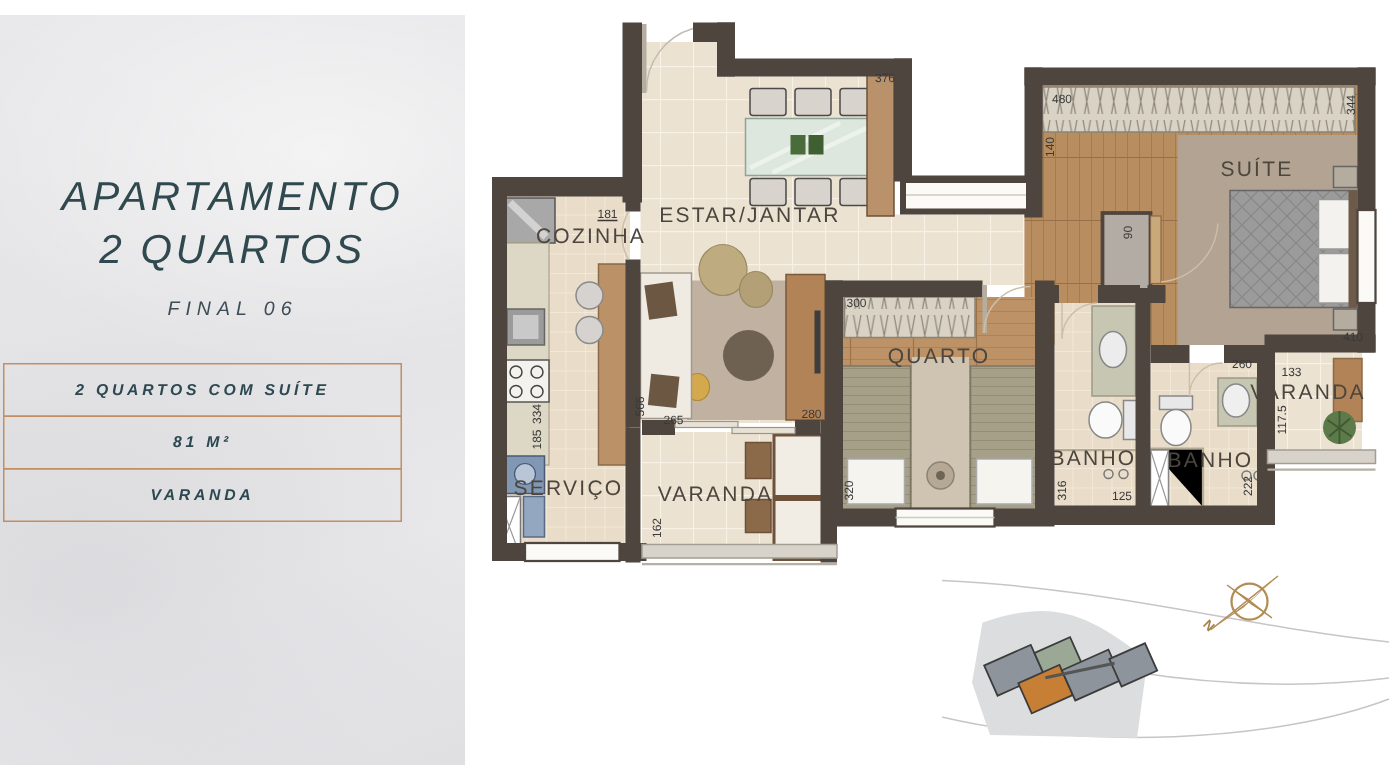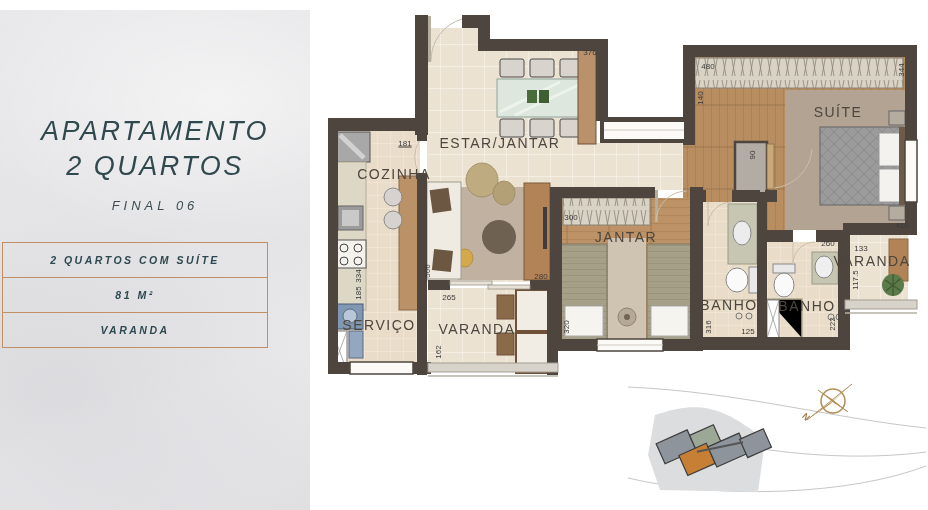--- a/index.html
+++ b/index.html
@@ -290,38 +290,38 @@
         <path d="M807,420 L829,405 L852,384 L835,399 Z" fill="#b28c55"></path>
         <path d="M818,390 L832,399 L848,412 L834,403 Z" fill="#b28c55"></path>
         <path d="M807,420 L852,384 M818,390 L848,412" stroke="#b28c55" stroke-width="1"></path>
       </g>
     </g>
   </svg>
 
   <div class="labels">
 
     <span class="lbl lbl-room" style="left:500px;top:143px;">ESTAR/JANTAR</span>
-    <span class="lbl lbl-room" style="left:394px;top:174px;">COZINHA</span>
+    <span class="lbl lbl-room" style="left:394px;top:157px;">COZINHA</span>
     <span class="lbl lbl-room" style="left:379px;top:325px;">SERVIÇO</span>
     <span class="lbl lbl-room" style="left:477px;top:329px;">VARANDA</span>
-    <span class="lbl lbl-room" style="left:626px;top:237px;">JANTAR</span>
+    <span class="lbl lbl-room" style="left:626px;top:237px;">QUARTO</span>
     <span class="lbl lbl-room" style="left:729px;top:305px;">BANHO</span>
     <span class="lbl lbl-room" style="left:807px;top:306px;">BANHO</span>
     <span class="lbl lbl-room" style="left:838px;top:112px;">SUÍTE</span>
     <span class="lbl lbl-room" style="left:872px;top:261px;">VARANDA</span>
 
     <span class="lbl lbl-dim" style="left:590px;top:52px;">376</span>
     <span class="lbl lbl-dim" style="left:405px;top:143px;text-decoration:underline;">181</span>
     <span class="lbl lbl-dim" style="left:708px;top:66px;">480</span>
-    <span class="lbl lbl-dim" style="left:571px;top:202px;margin-top:15px;">300</span>
+    <span class="lbl lbl-dim" style="left:571px;top:202px;">300</span>
     <span class="lbl lbl-dim" style="left:902px;top:225px;">410</span>
     <span class="lbl lbl-dim" style="left:828px;top:243px;">260</span>
     <span class="lbl lbl-dim" style="left:861px;top:248px;">133</span>
     <span class="lbl lbl-dim" style="left:541px;top:276px;">280</span>
-    <span class="lbl lbl-dim" style="left:449px;top:297px;">265</span>
+    <span class="lbl lbl-dim" style="left:449px;top:280px;">265</span>
     <span class="lbl lbl-dim" style="left:748px;top:331px;">125</span>
 
     <span class="lbl lbl-dim v" style="left:901px;top:70px;">344</span>
     <span class="lbl lbl-dim v" style="left:700px;top:98px;">140</span>
     <span class="lbl lbl-dim v" style="left:752px;top:155px;">90</span>
     <span class="lbl lbl-dim v" style="left:855px;top:280px;">117.5</span>
     <span class="lbl lbl-dim v" style="left:427px;top:271px;">566</span>
     <span class="lbl lbl-dim v" style="left:438px;top:352px;">162</span>
     <span class="lbl lbl-dim v" style="left:358px;top:276px;">334</span>
     <span class="lbl lbl-dim v" style="left:358px;top:293px;">185</span>

